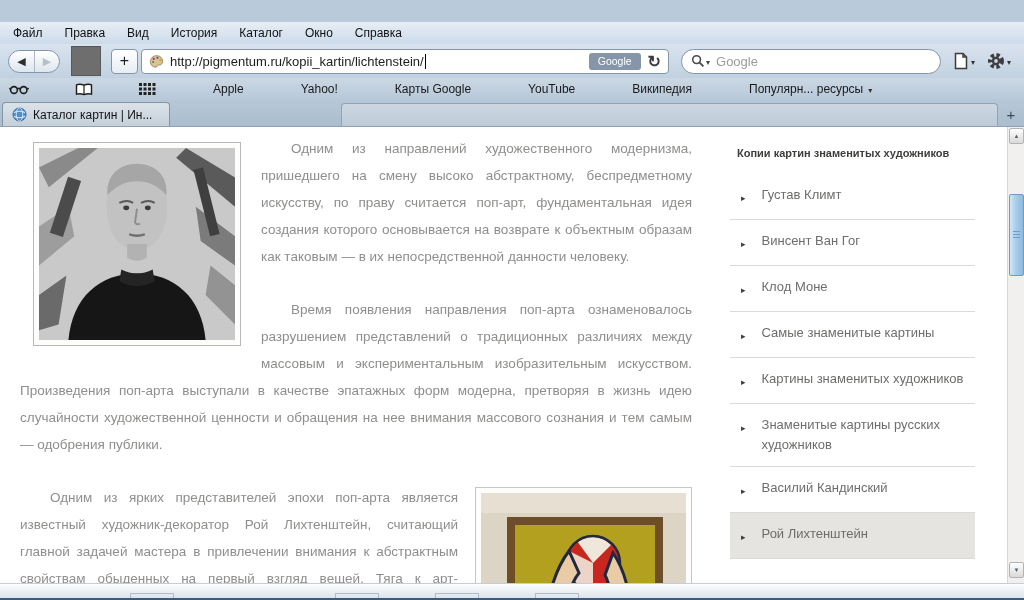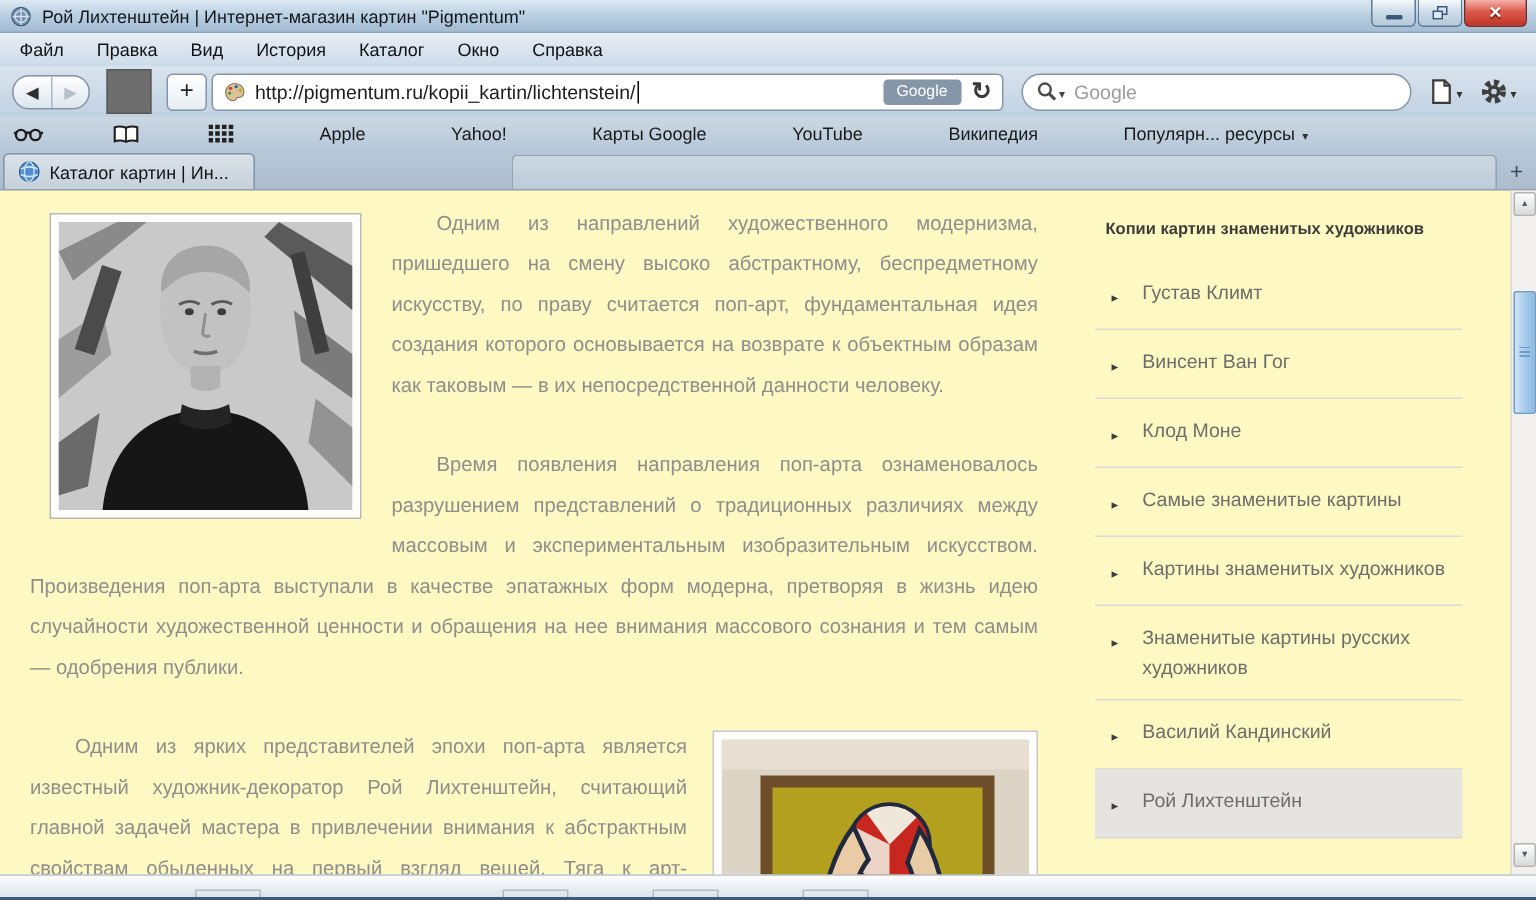--- a/index.html
+++ b/index.html
@@ -73,21 +73,21 @@
   .tab .tab-fav { width:15px; height:15px; margin-right:6px; flex:none; }
   .tab1 { left:2px; width:168px; background:linear-gradient(#dbe2e9,#c5d0da); }
   .tab2 { left:172px; width:166px; background:linear-gradient(#f3f5f7,#e1e6ea); }
   .tab-rest { position:absolute; bottom:0; left:341px; right:26px; height:23px;
     border:1px solid #92a3b4; border-bottom:none; border-radius:4px 4px 0 0;
     background:linear-gradient(#ccd7e1,#bdcbd9); }
   .newtab-btn { position:absolute; right:3px; bottom:2px; width:20px; height:20px;
     display:flex; align-items:center; justify-content:center; font-size:15px; color:#3b4b5c; }
 
   
-  .content { position:absolute; top:126px; left:0; right:0; height:457px; background:#fef9c3;
+  .content { position:absolute; top:126px; left:0; right:0; height:457px; background:#ffffff;
     border-top:1px solid #8fa0b1; overflow:hidden; }
   .article { position:absolute; left:20px; top:8px; width:672px; font-size:13.5px; line-height:27px;
     color:#8f8e8c; text-align:justify; }
   .article p { text-indent:30px; margin-bottom:26px; }
   .figure { background:#fdfdfc; border:1px solid #bab8b4; padding:5px; font-size:0; }
   .fig-portrait { float:left; width:208px; margin:7px 20px 6px 13px; }
   .fig-painting { float:right; width:217px; margin:3px 0 0 17px; border-color:#c8c6c2; }
   .figure svg { display:block; width:100%; }
 
   .sidebar { position:absolute; left:730px; top:4px; width:245px; }
@@ -112,42 +112,20 @@
   
   .bottombar { position:absolute; top:583px; left:0; right:0; height:17px;
     background:linear-gradient(#fcfdfe,#dde4ec); border-top:1px solid #c4cdd8; border-bottom:2px solid #3c5a7c; }
   .ghost-btn { position:absolute; bottom:0; height:5px; width:44px; border:1px solid rgba(110,130,155,.45); border-bottom:none; }
 </style>
 </head>
 <body>
 
 <div class="window">
 
-  <div class="titlebar">
-    <svg class="app-icon" viewBox="0 0 16 16">
-      <circle cx="8" cy="8" r="7" fill="#7592ad" stroke="#42607c" stroke-width="1"></circle>
-      <circle cx="8" cy="8" r="4.5" fill="none" stroke="#d7e4ef" stroke-width="1"></circle>
-      <path d="M1.5 8 H14.5 M8 1.5 V14.5" stroke="#d7e4ef" stroke-width="1" fill="none"></path>
-    </svg>
-    <span class="title-text">Рой Лихтенштейн | Интернет-магазин картин "Pigmentum"</span>
-    <div class="win-controls">
-      <div class="win-btn">
-          <div class="glyph-min"></div>
-        </div>
-      <div class="win-btn">
-        <div class="glyph-restore">
-            <div class="r1"></div>
-            <div class="r2"></div>
-          </div>
-      </div>
-      <div class="win-btn close">
-          <span class="glyph-close">✕</span>
-        </div>
-    </div>
-  </div>
 
   <div class="menubar">
     <span class="menu-item">Файл</span>
     <span class="menu-item">Правка</span>
     <span class="menu-item">Вид</span>
     <span class="menu-item">История</span>
     <span class="menu-item">Каталог</span>
     <span class="menu-item">Окно</span>
     <span class="menu-item">Справка</span>
   </div>

